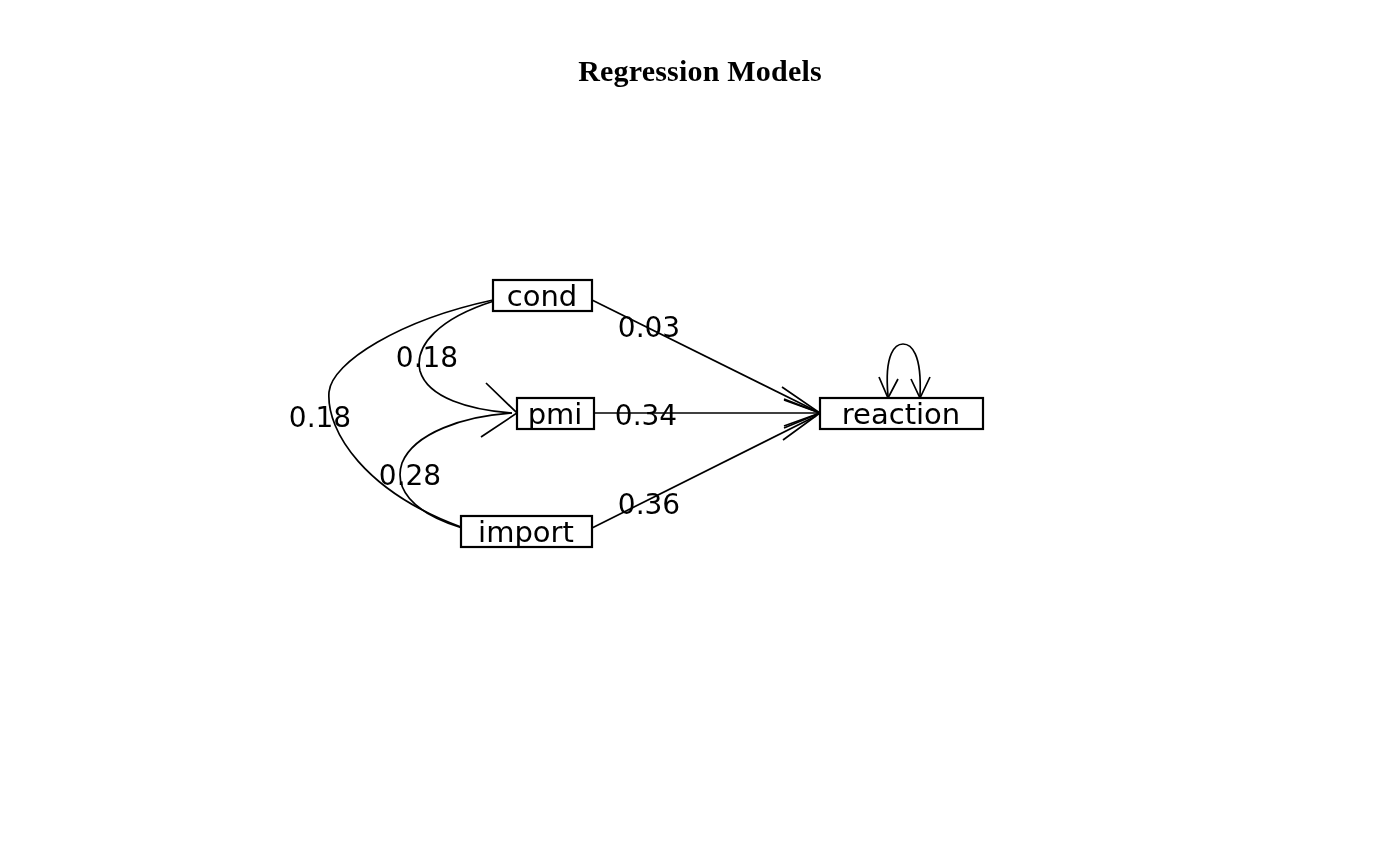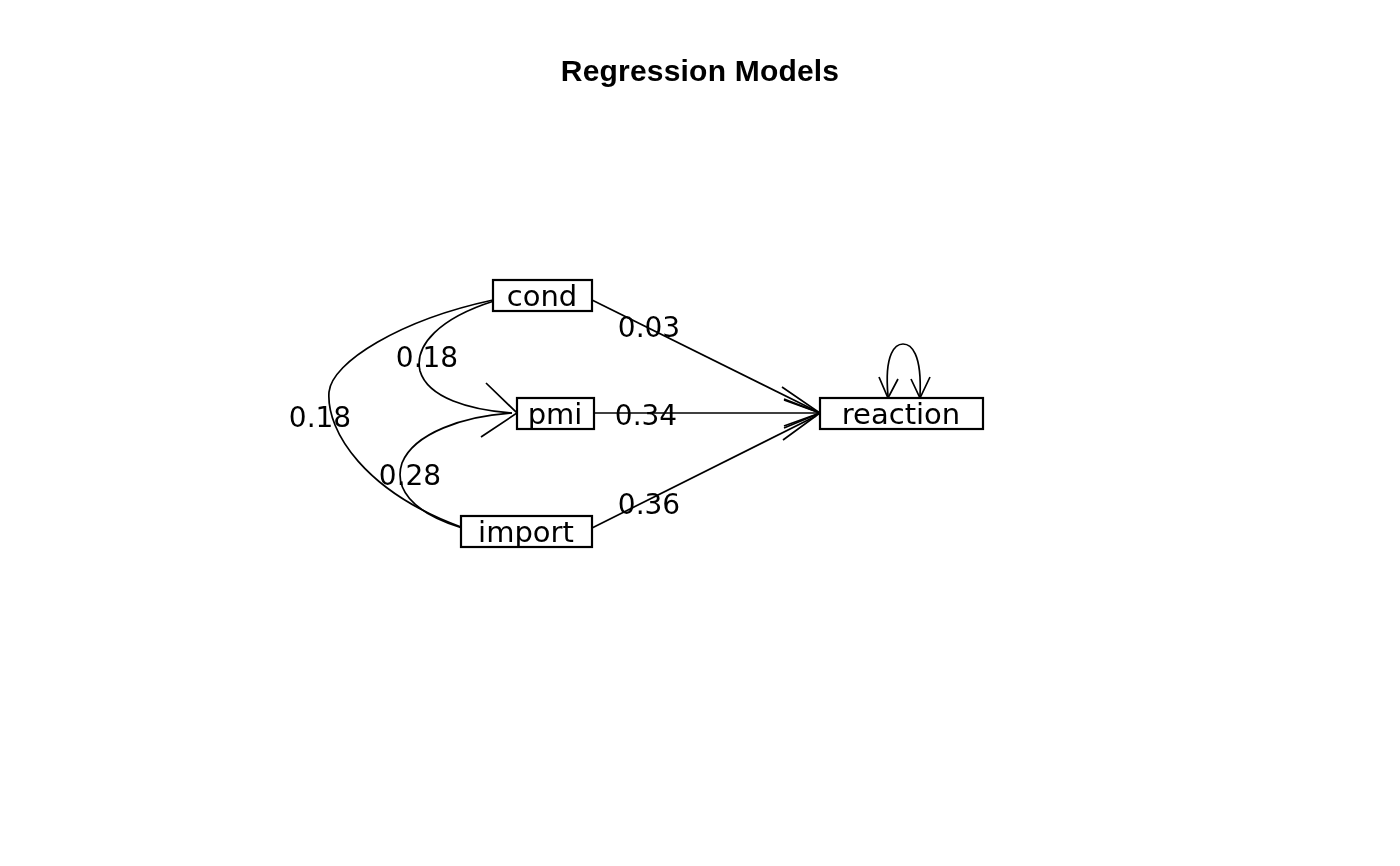--- a/index.html
+++ b/index.html
@@ -20,21 +20,21 @@
     top: 0;
     width: 1400px;
     height: 866px;
   }
   .diagram-title {
     position: absolute;
     left: 0;
     top: 54px;
     width: 1400px;
     text-align: center;
-    font-family: Liberation Sans, sans-serif;
+    font-family: Liberation Serif, serif;
     font-size: 30px;
     font-weight: bold;
     color: #000000;
     letter-spacing: 0.2px;
   }
   svg { display: block; }
   .node-box {
     fill: #ffffff;
     stroke: #000000;
     stroke-width: 2.2;

